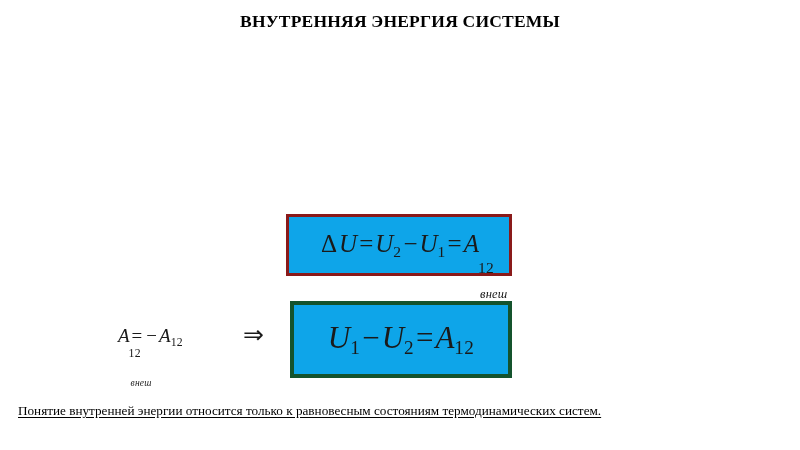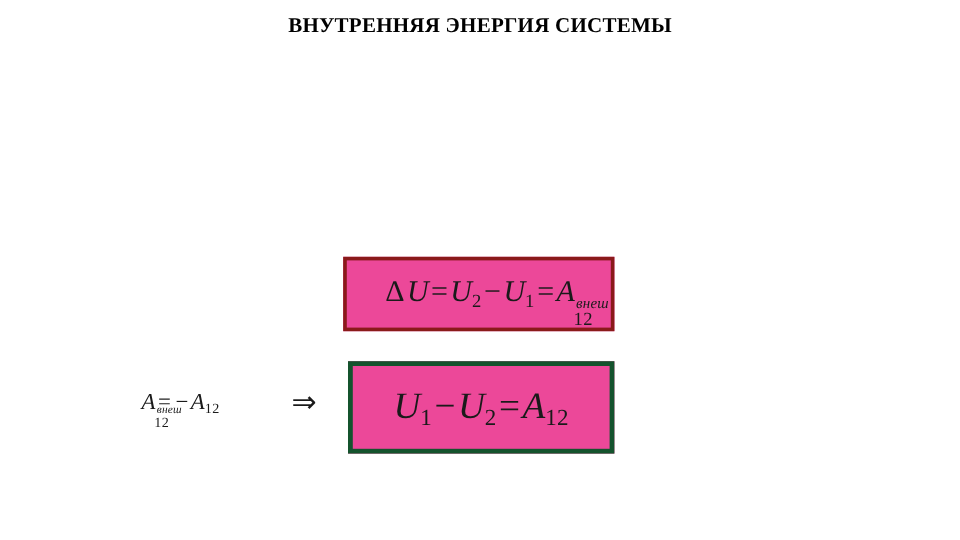--- a/index.html
+++ b/index.html
@@ -50,21 +50,21 @@
     font-weight: bold;
     font-style: italic;
     font-size: 19.4px;
     line-height: 28.5px;
     color: #000000;
   }
 
   
   .formula-box {
     position: absolute;
-    background: #ec4899;
+    background: #0ea5e9;
     box-sizing: border-box;
     display: flex;
     align-items: center;
     justify-content: center;
   }
   .formula-box-1 {
     left: 286px;
     top: 214px;
     width: 226px;
     height: 62px;
@@ -94,20 +94,21 @@
     font-size: 0.62em;
     font-style: normal;
     vertical-align: -0.30em;
     letter-spacing: 0.3px;
   }
   .math sup {
     font-size: 0.50em;
     font-style: italic;
     vertical-align: 0.62em;
     letter-spacing: 0.2px;
+    margin-top: 40px;
   }
   .math .var-sub-sup {
     position: relative;
     display: inline-block;
   }
   .math .var-sub-sup > .stack {
     display: inline-block;
     position: relative;
     width: 0;
     vertical-align: baseline;
@@ -181,14 +182,15 @@
   </div>
 
   <div class="implies-arrow">⇒</div>
 
   <div class="formula-box formula-box-2">
     <span class="math formula-2">
       <span>U</span><sub>1</sub><span class="op">−</span><span>U</span><sub>2</sub><span class="op">=</span><span>A</span><sub>12</sub>
     </span>
   </div>
 
+  <div class="footer-note">Понятие  внутренней энергии относится только к равновесным состояниям термодинамических систем.</div>
 
 </div>
 
 </body></html>

